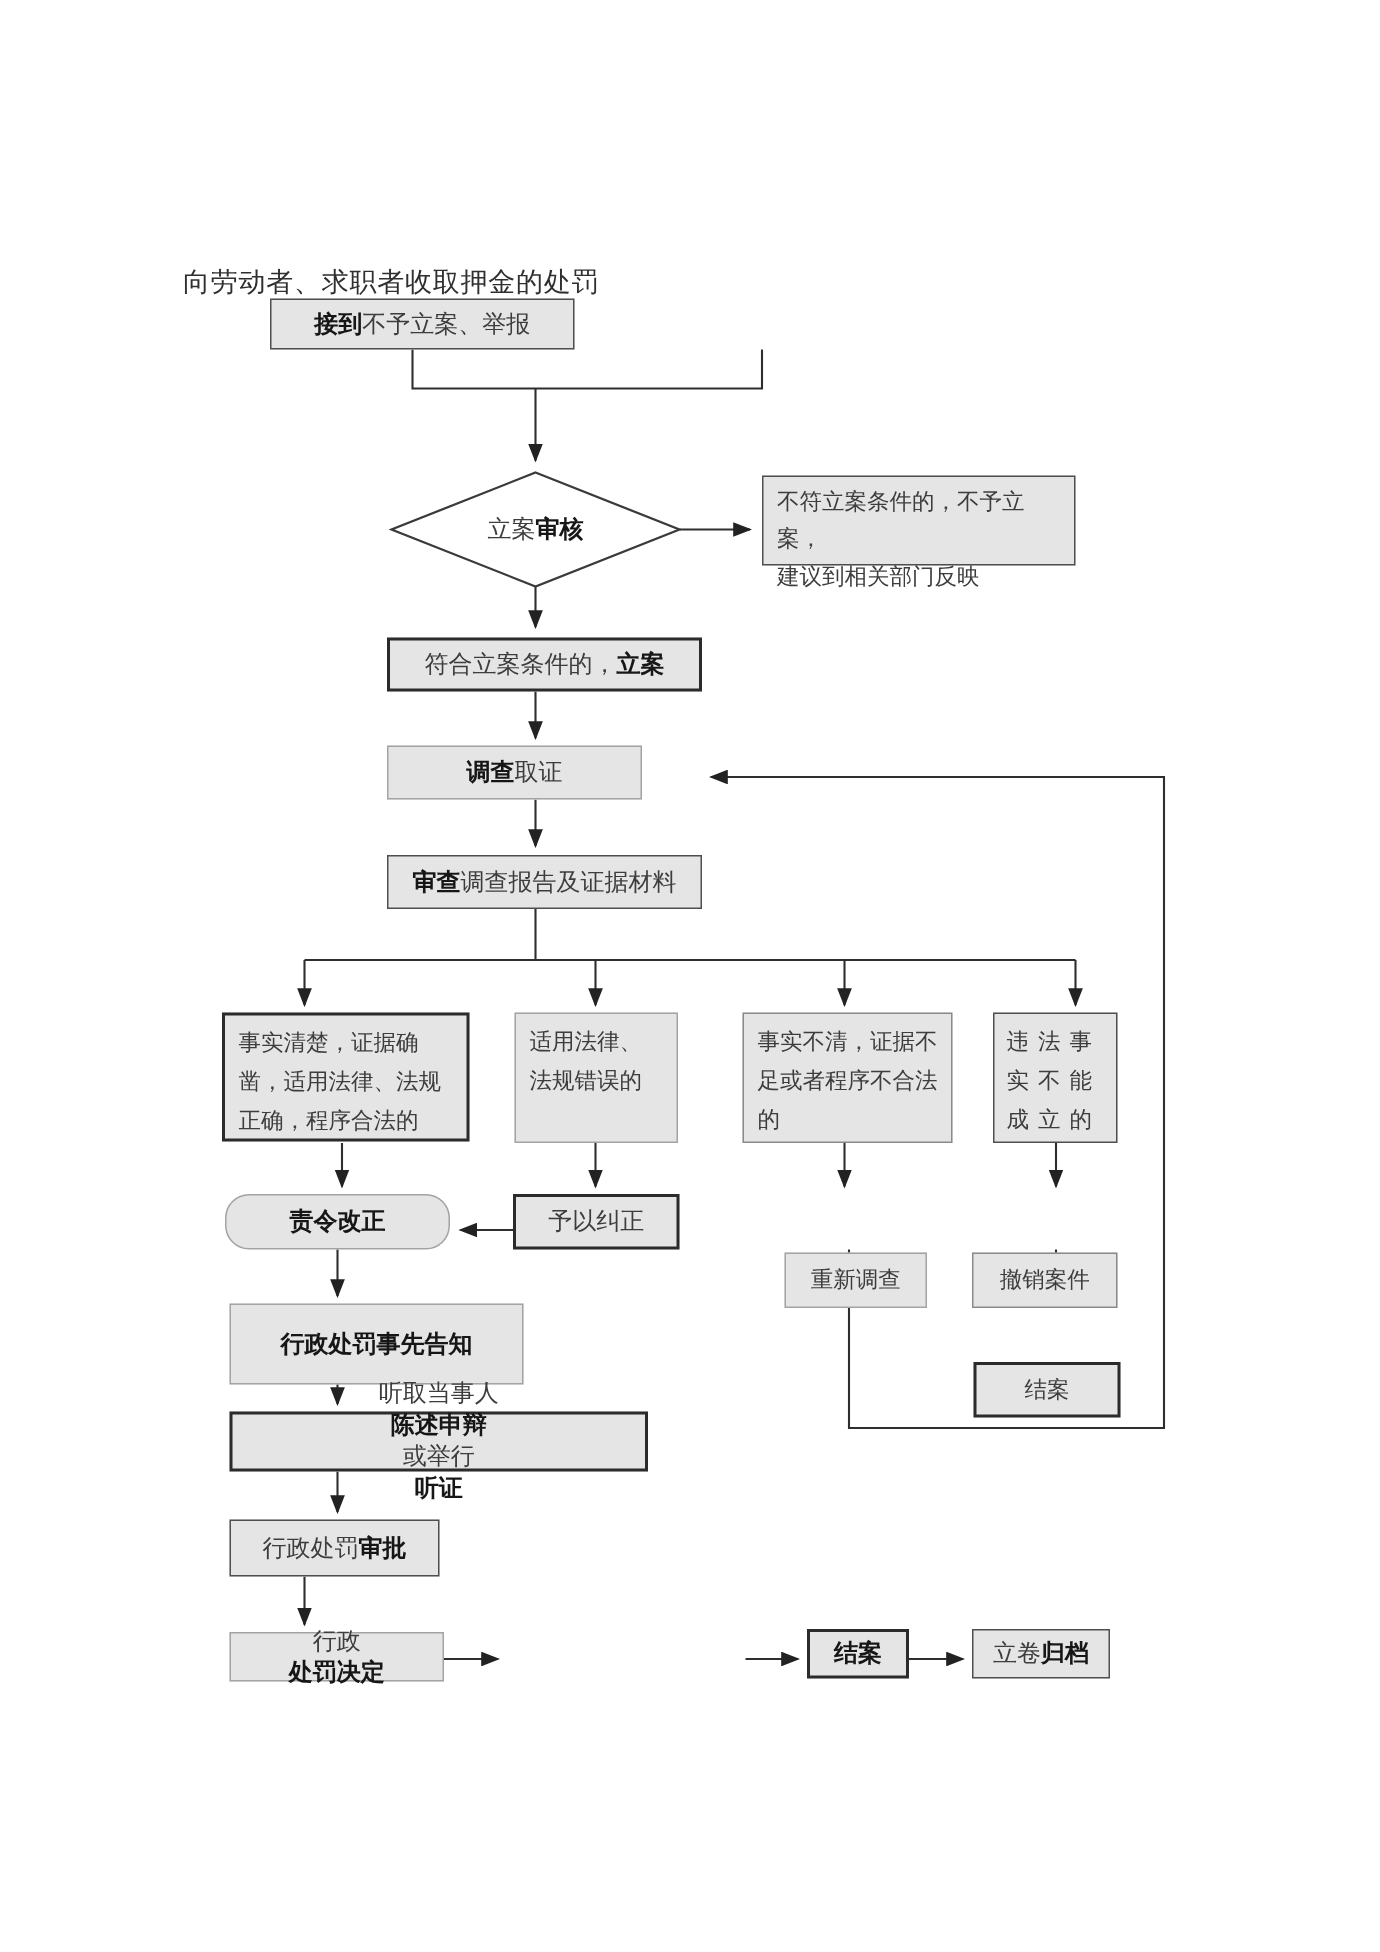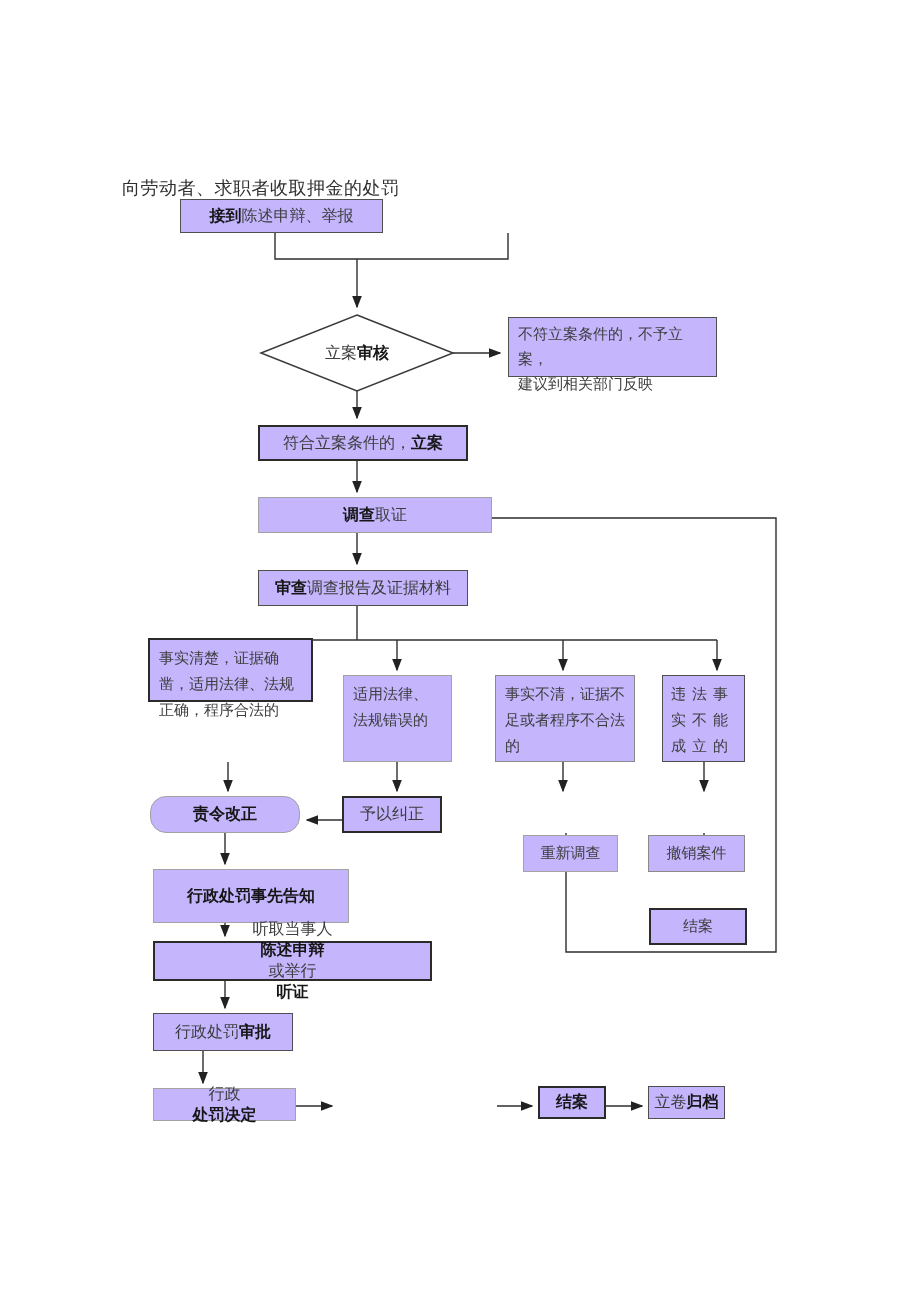--- a/index.html
+++ b/index.html
@@ -6,21 +6,21 @@
   .canvas{
     position:relative;width:920px;height:1301px;background:#ffffff;overflow:hidden;
     font-family:"DejaVu Serif","Liberation Serif",serif;
   }
   .flow-svg{position:absolute;left:0;top:0;width:920px;height:1301px;}
   .title{
     position:absolute;left:122px;top:176px;font-size:18px;color:#2f2f2f;
     letter-spacing:0.5px;white-space:nowrap;
   }
   .node{
-    position:absolute;box-sizing:border-box;background:#c4b5fd;
+    position:absolute;box-sizing:border-box;background:#e5e5e5;
     display:flex;align-items:center;justify-content:center;
     font-size:16px;color:#3d3d3d;text-align:center;white-space:nowrap;
   }
   .para{
     display:block;text-align:left;white-space:normal;
     padding:5px 9px;line-height:26px;font-size:15px;
   }
   .b-dark {border:2px solid #2b2b2b;}
   .b-med  {border:1.5px solid #4f4f4f;}
   .b-soft {border:1.3px solid #8a8a8a;}
@@ -69,63 +69,63 @@
       <path d="M606,1106 L642,1106" marker-end="url(#ah)"></path>
       <path d="M566,833 L566,952 L776,952 L776,518 L474,518" marker-end="url(#ah)"></path>
       <polygon points="357,315 453,353 357,391 261,353" fill="#ffffff" stroke="#3a3a3a" stroke-width="1.5"></polygon>
     </g>
   </svg>
 
   <div class="title">向劳动者、求职者收取押金的处罚</div>
 
   <div class="node b-med" style="left:180px;top:199px;width:203px;height:34px;">
     <span class="bd">接到</span>
-      <span>陈述申辩、举报</span>
+      <span>不予立案、举报</span>
   </div>
 
   <div class="node label" style="left:261px;top:336px;width:192px;height:34px;">
     <span>立案</span>
       <span class="bd">审核</span>
   </div>
 
   <div class="node b-med para" style="left:508px;top:317px;width:209px;height:60px;padding:4px 9px;line-height:25px;">
     <span style="display:block;">不符立案条件的，不予立案，</span>
     <span style="display:block;">建议到相关部门反映</span>
   </div>
 
   <div class="node b-dark" style="left:258px;top:425px;width:210px;height:36px;">
     <span>符合立案条件的，</span>
       <span class="bd">立案</span>
   </div>
-  <div class="node b-light" style="left:258px;top:497px;width:234px;height:36px;">
+  <div class="node b-light" style="left:258px;top:497px;width:170px;height:36px;">
     <span class="bd">调查</span>
       <span>取证</span>
   </div>
   <div class="node b-med" style="left:258px;top:570px;width:210px;height:36px;">
     <span class="bd">审查</span>
       <span>调查报告及证据材料</span>
   </div>
 
-  <div class="node b-dark para" style="left:148px;top:638px;width:165px;height:64px;">
+  <div class="node b-dark para" style="left:148px;top:675px;width:165px;height:86px;">
     <span>事实清楚，证据确凿，适用法律、法规正确，程序合法的</span>
   </div>
   <div class="node b-light para" style="left:343px;top:675px;width:109px;height:87px;">
     <span>适用法律、法规错误的</span>
   </div>
   <div class="node b-soft para" style="left:495px;top:675px;width:140px;height:87px;">
     <span>事实不清，证据不足或者程序不合法的</span>
   </div>
   <div class="node b-med para sp" style="left:662px;top:675px;width:83px;height:87px;padding:5px 8px;">
     <span>违法事实不能成立的</span>
   </div>
 
   <div class="node b-light" style="left:150px;top:796px;width:150px;height:37px;border-radius:16px;">
     <span class="bd">责令改正</span>
   </div>
-  <div class="node b-dark" style="left:342px;top:796px;width:100px;height:37px;">
+  <div class="node b-dark" style="left:342px;top:796px;width:111px;height:37px;">
     <span>予以纠正</span>
   </div>
   <div class="node b-light fs15" style="left:523px;top:796px;width:95px;height:37px;">
     <span>重新调查</span>
   </div>
   <div class="node b-soft fs15" style="left:648px;top:796px;width:97px;height:37px;">
     <span>撤销案件</span>
   </div>
   <div class="node b-dark fs15" style="left:649px;top:869px;width:98px;height:37px;">
     <span>结案</span>
@@ -145,18 +145,18 @@
       <span class="bd">审批</span>
   </div>
   <div class="node b-light" style="left:153px;top:1088px;width:143px;height:33px;flex-direction:column;">
     <span>行政</span>
       <span class="bd">处罚决定</span>
   </div>
 
   <div class="node b-dark" style="left:538px;top:1086px;width:68px;height:33px;">
     <span class="bd">结案</span>
   </div>
-  <div class="node b-med" style="left:648px;top:1086px;width:77px;height:33px;">
+  <div class="node b-med" style="left:648px;top:1086px;width:92px;height:33px;">
     <span>立卷</span>
       <span class="bd">归档</span>
   </div>
 
 </div>
 
 </body></html>

